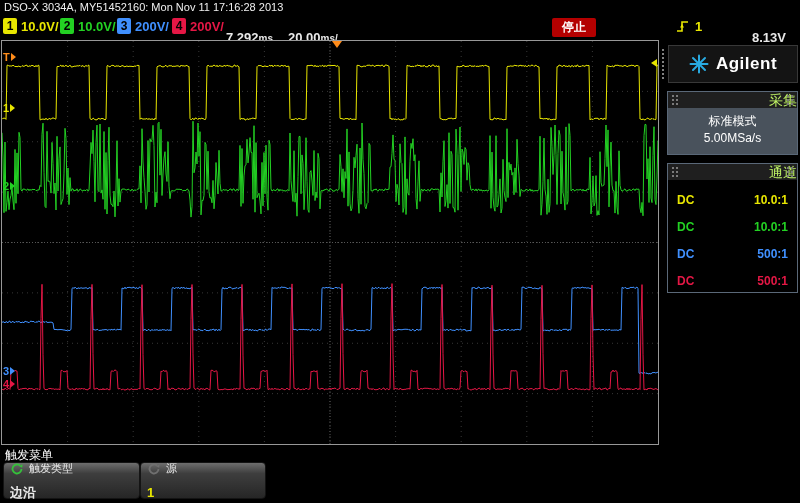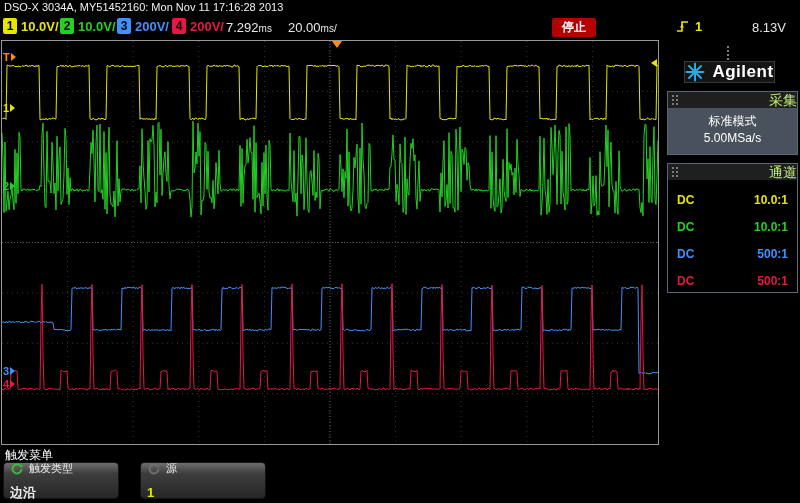--- a/index.html
+++ b/index.html
@@ -3,32 +3,32 @@
 <meta charset="utf-8">
 <style>
   *{margin:0;padding:0;box-sizing:border-box;}
   body{background:#222;}
   .screen{position:relative;width:800px;height:503px;background:#000;overflow:hidden;
           font-family:"Liberation Sans","DejaVu Sans",sans-serif;color:#e8e8e8;}
   .top-bar{position:absolute;top:0;left:0;width:100%;height:15px;font-size:11px;line-height:15px;padding-left:4px;color:#f0f0f0;}
   .status-bar{position:absolute;top:15px;left:0;width:100%;height:25px;}
   .chip{position:absolute;top:3px;display:flex;align-items:center;gap:4px;font-weight:bold;font-size:13px;}
   .chip .badge{display:inline-block;min-width:14px;height:16px;line-height:16px;text-align:center;color:#000;border-radius:2px;font-size:12px;padding:0 3px;}
-  .readout{position:absolute;top:5px;font-size:13px;font-weight:normal;color:#e8e8e8;}
+  .readout{position:absolute;top:15px;font-size:13px;font-weight:bold;color:#e8e8e8;}
   .readout small{font-size:10px;}
   .run-state{position:absolute;top:3px;left:552px;font-size:12px;font-weight:bold;color:#fff;padding:1px 10px;border-radius:2px;}
   .trig{position:absolute;top:4px;left:676px;display:flex;align-items:center;gap:6px;font-size:13px;font-weight:bold;}
   .wave{position:absolute;top:40px;left:1px;width:658px;height:405px;background:#000;border:1px solid #989898;overflow:hidden;}
   .wave svg{display:block;}
   .gmark{position:absolute;left:1px;transform:translateY(-50%);display:flex;align-items:center;font-size:11px;font-weight:bold;z-index:3;}
   .gmark i{width:0;height:0;border-top:4px solid transparent;border-bottom:4px solid transparent;border-left:5px solid;margin-left:1px;}
   .tri-down{position:absolute;top:0;width:0;height:0;border-left:5px solid transparent;border-right:5px solid transparent;border-top:7px solid;transform:translateX(-50%);z-index:3;}
   .tri-left{position:absolute;right:1px;width:0;height:0;border-top:4px solid transparent;border-bottom:4px solid transparent;border-right:6px solid;transform:translateY(-50%);z-index:3;}
   .sidebar{position:absolute;left:659px;top:40px;width:141px;height:405px;}
-  .logo-row{display:flex;align-items:center;margin:5px 2px 0 2px;height:38px;flex-direction:column;}
+  .logo-row{display:flex;align-items:center;margin:5px 2px 0 2px;height:38px;}
   .grip-v{width:5px;height:32px;margin-right:2px;background-image:radial-gradient(#808080 1px,transparent 1.3px);background-size:4px 4px;}
   .logo-box{flex:1;height:38px;background:#141414;border:1px solid #383838;display:flex;align-items:center;justify-content:center;gap:7px;}
   .logo-text{font-size:17px;font-weight:bold;color:#fff;letter-spacing:.5px;}
   .panel{margin:8px 2px 0 8px;border:1px solid #5a6878;}
   .p-head{position:relative;height:16px;background:#1f1f1f;color:#bef264;font-size:14px;text-align:right;line-height:16px;}
   .grip-h{position:absolute;top:2px;width:8px;height:12px;background-image:radial-gradient(#7a7a7a 1px,transparent 1.3px);background-size:4px 4px;}
   .grip-h.l{left:3px;}.grip-h.r{right:3px;}
   .acq-body{background:#49525c;color:#fff;text-align:center;font-size:12px;padding:5px 16px 7px;line-height:17px;}
   .chan-body{background:#000;padding:2px 0;}
   .crow{display:flex;justify-content:space-between;align-items:center;height:19px;padding:0 9px;font-size:12px;font-weight:bold;margin-top:8px;}
@@ -184,21 +184,21 @@
         <div class="crow" style="color: rgb(228, 23, 69);">
           <span>DC</span>
           <span>500:1</span>
         </div>
       </div>
     </div>
   </div>
 
   <div class="menu-title">触发菜单</div>
 
-  <div class="skey" style="left:3px;width:116px">
+  <div class="skey" style="left:3px;width:137px">
     <div class="row1">
       <svg width="14" height="14" viewBox="0 0 14 14" style="color: rgb(53, 193, 58);">
         <path d="M11.5 7a4.5 4.5 0 1 1-1.4-3.3" fill="none" stroke="currentColor" stroke-width="1.8"></path>
         <polygon points="12.6,2.2 12.2,5.8 9.2,4.2" fill="currentColor"></polygon>
       </svg>
       <span>触发类型</span>
     </div>
     <div class="val">边沿</div>
   </div>
 

